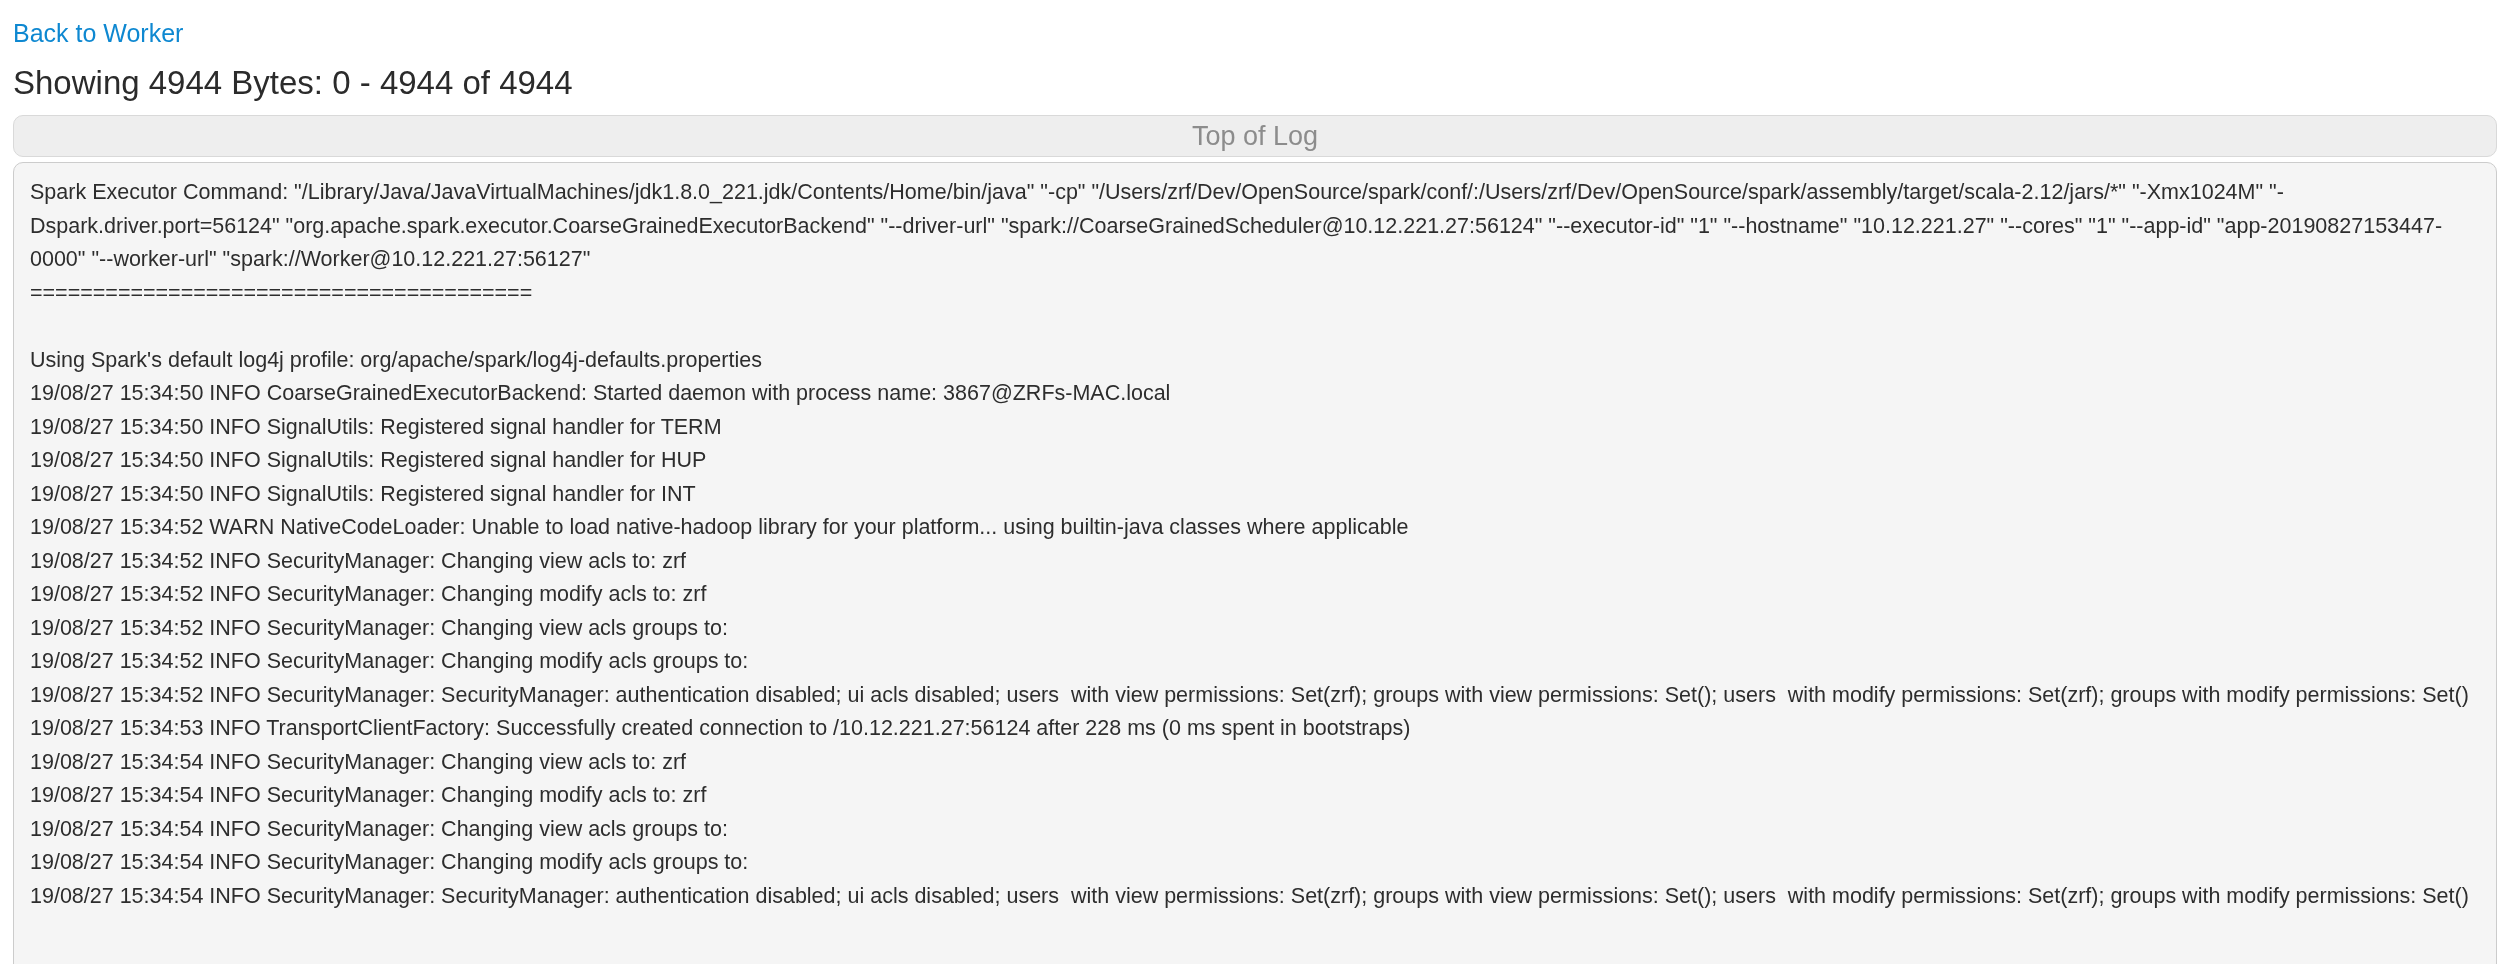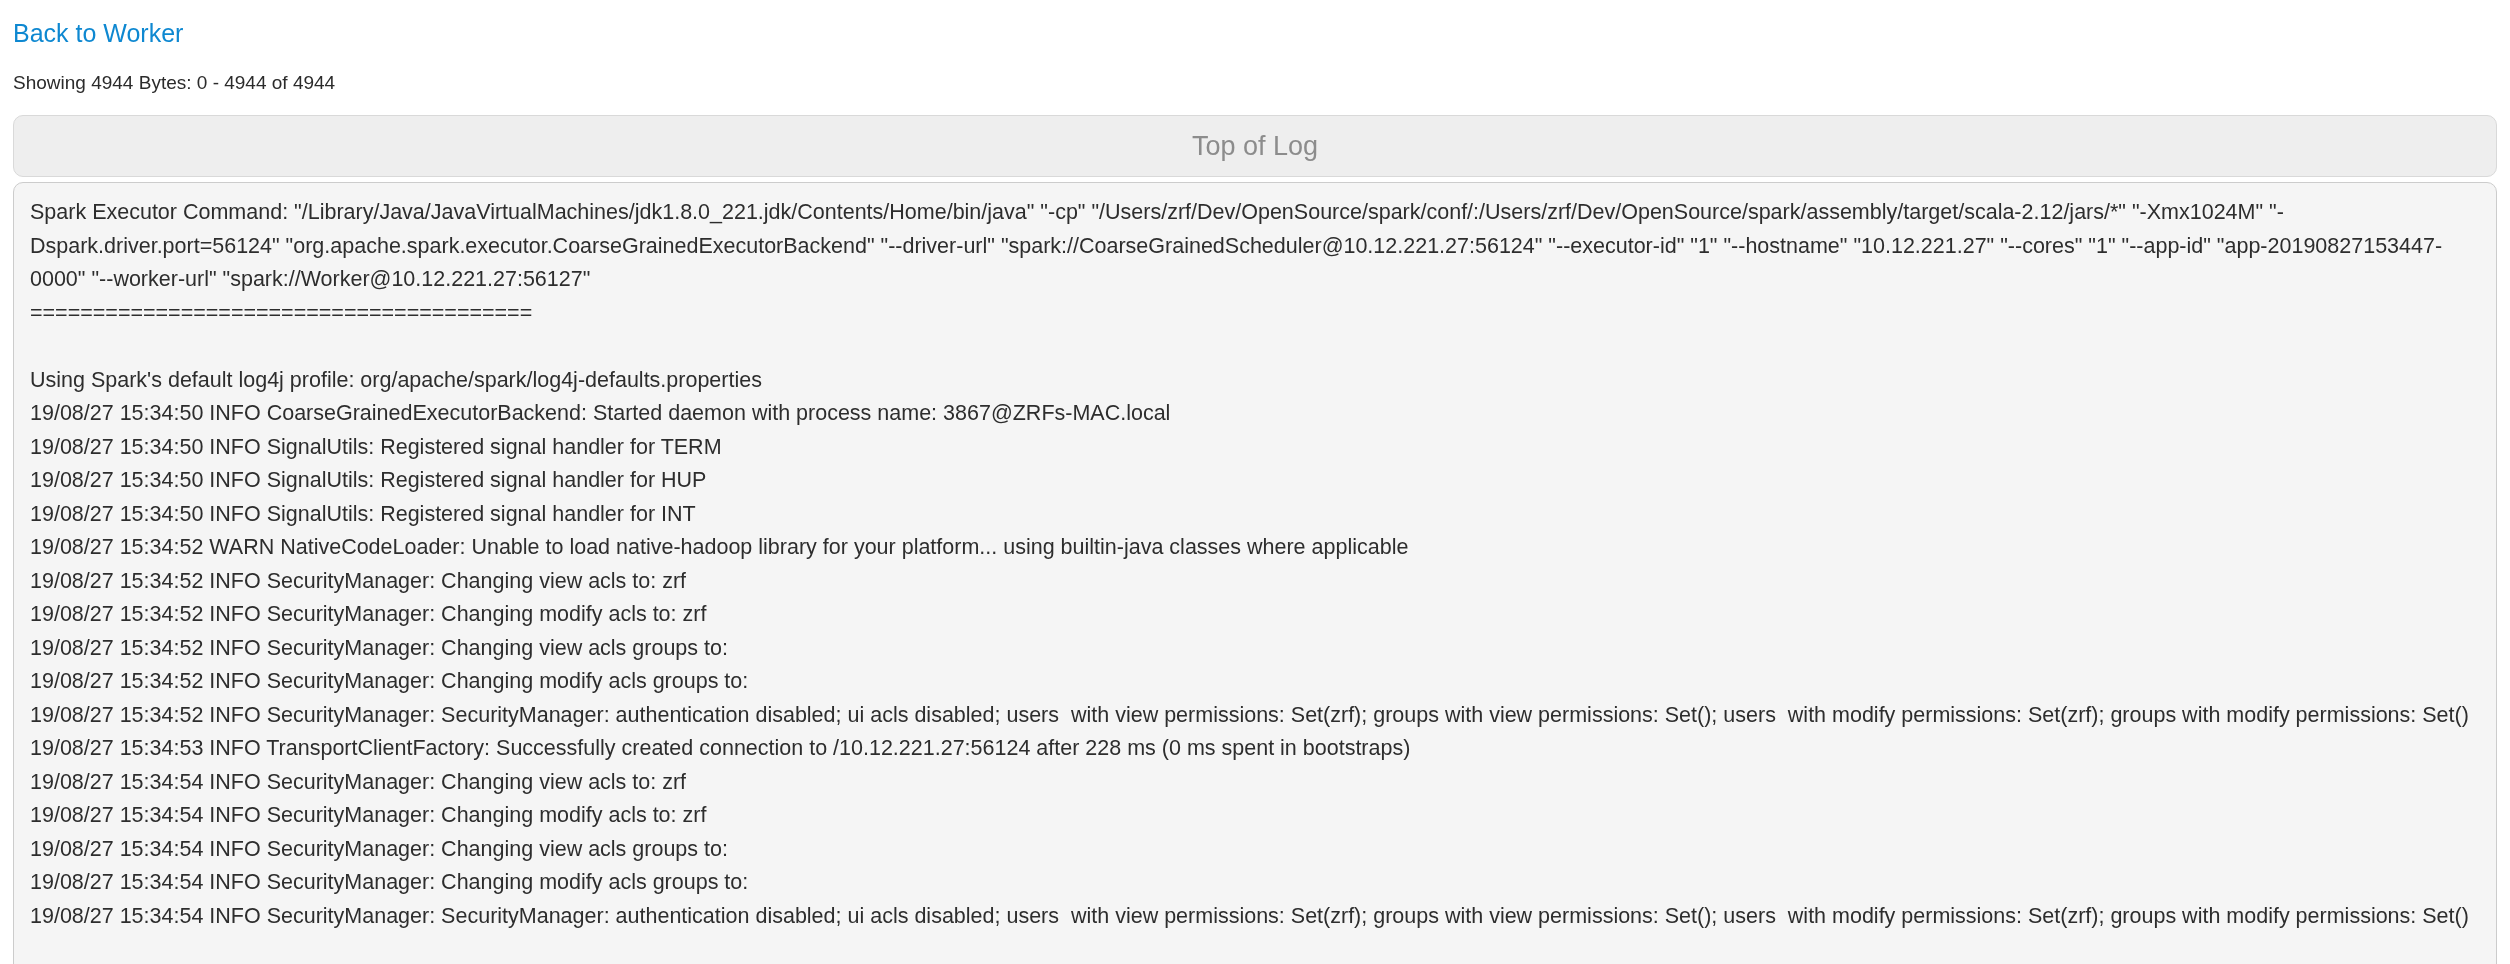--- a/index.html
+++ b/index.html
@@ -19,27 +19,27 @@
   .back-link {
     display: inline-block;
     color: #0e88d1;
     text-decoration: none;
     font-size: 25px;
     line-height: 26px;
     cursor: pointer;
   }
   .byte-range {
     margin-top: 24px;
-    font-size: 19px;
+    font-size: 33px;
     line-height: 26px;
     color: #2b2b2b;
   }
   .log-header {
     margin-top: 19px;
-    height: 62px;
+    height: 42px;
     background: #eeeeee;
     border: 1px solid #d9d9d9;
     border-radius: 10px;
     display: flex;
     align-items: center;
     justify-content: center;
   }
   .log-header span {
     font-size: 27px;
     color: #8c8c8c;

